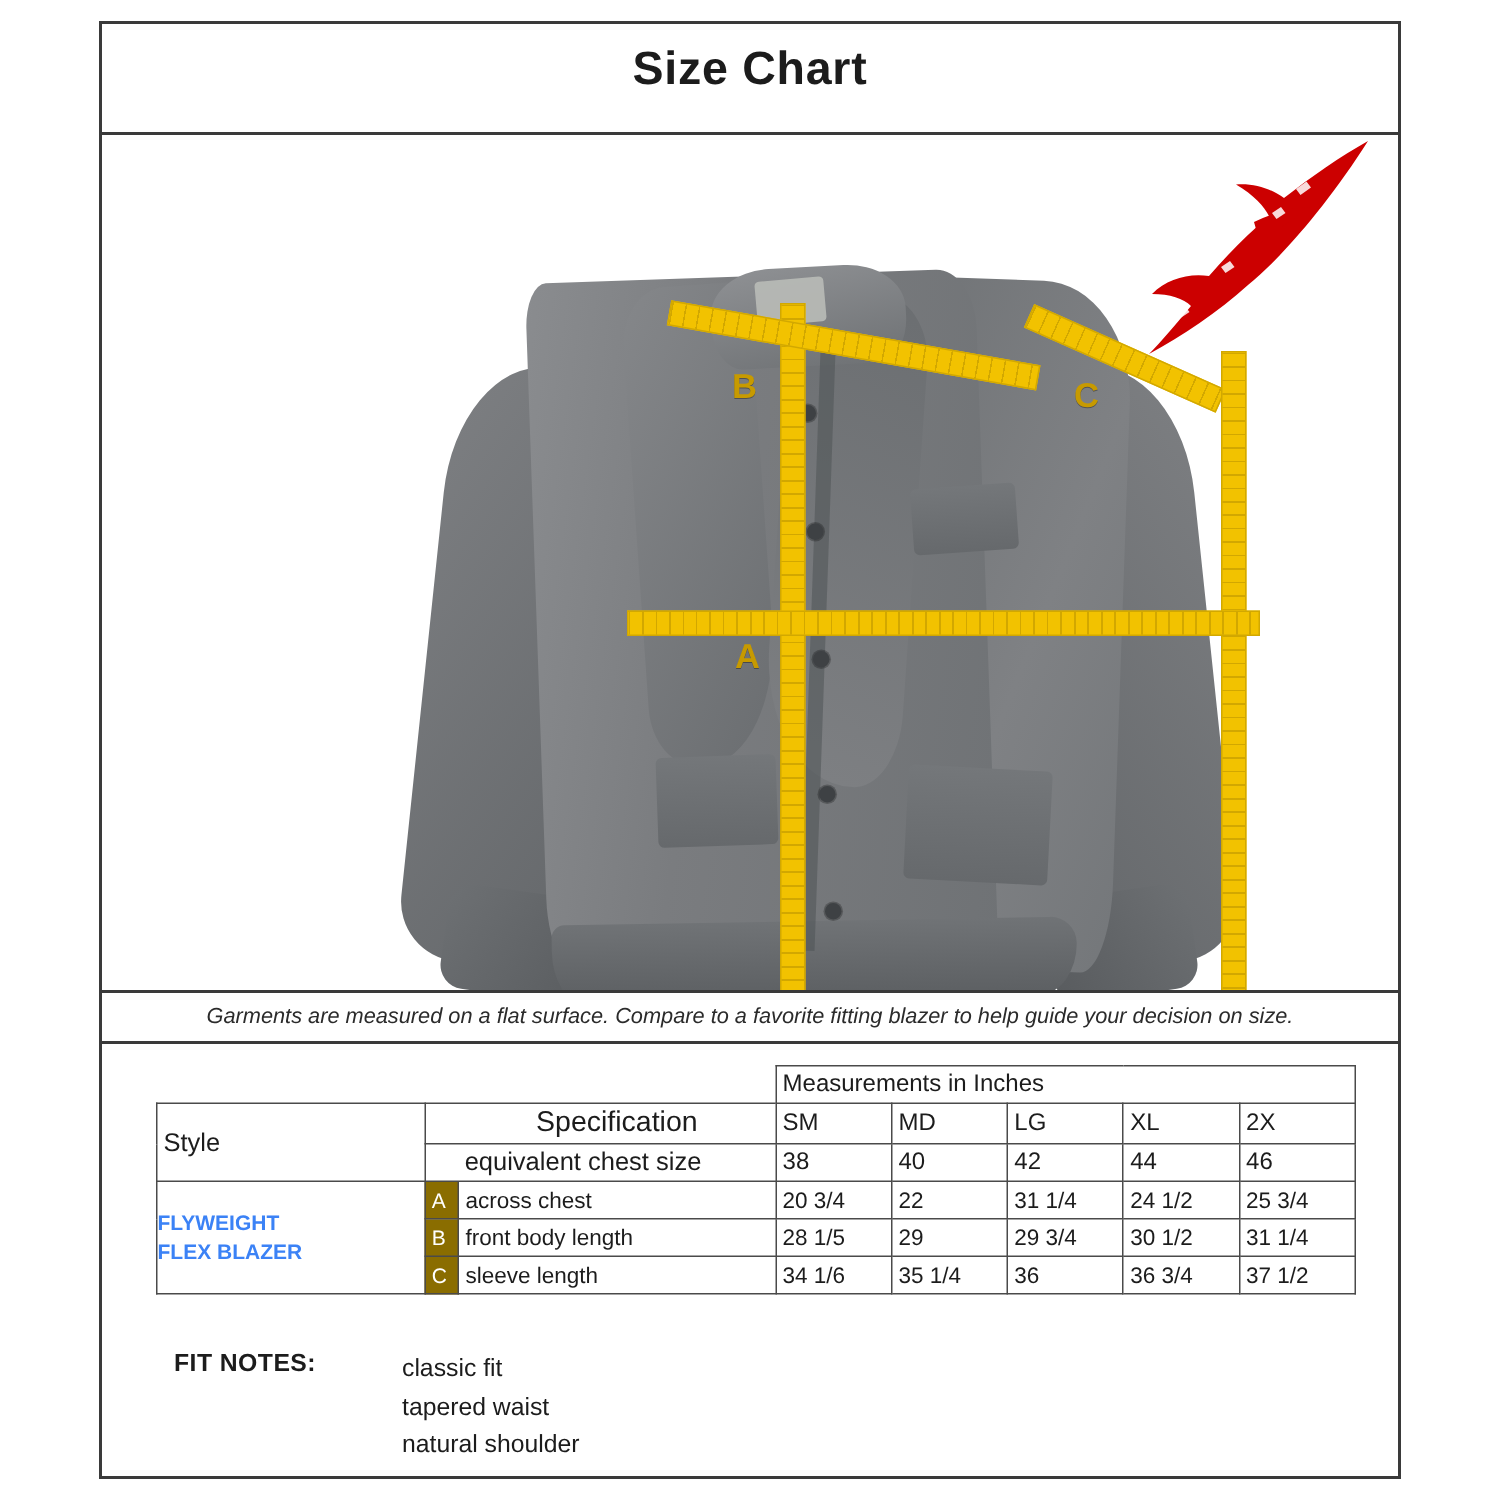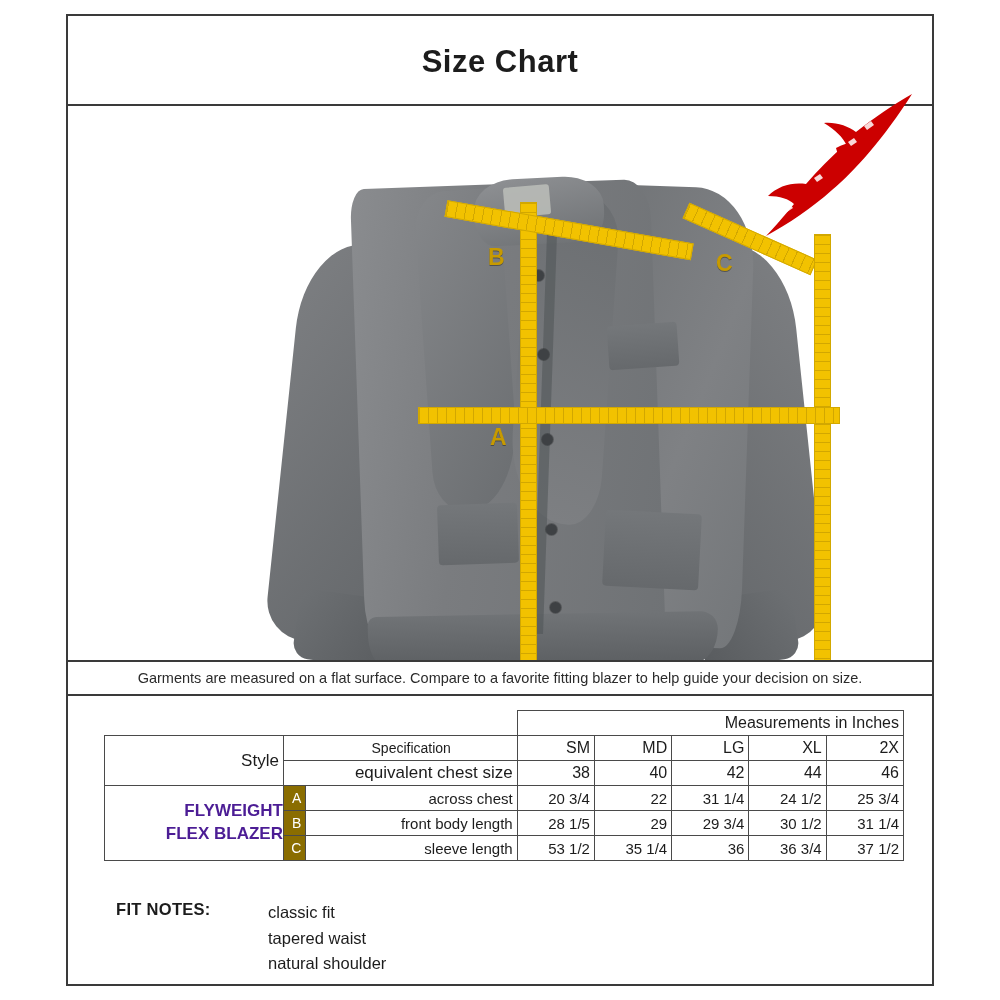--- a/index.html
+++ b/index.html
@@ -21,21 +21,20 @@
     width: 868px; height: 972px;
     border: 2px solid #3a3a3a;
     background: #fff;
   }
   
   .title-bar {
     position: absolute;
     left: 0; top: 0;
     width: 100%; height: 74px;
     border-bottom: 2px solid #3a3a3a;
-    margin-top: 16px;
   }
   .title-text {
     position: absolute;
     left: 0; top: 12px;
     width: 100%;
     text-align: center;
     font-size: 31px;
     font-weight: bold;
     color: #1c1c1c;
     letter-spacing: 0.5px;
@@ -201,20 +200,21 @@
   .letter-b { left: 300px; top: 120px; }
   .letter-c { left: 528px; top: 126px; }
 
   
   .caption-bar {
     position: absolute;
     left: 0; top: 644px;
     width: 100%; height: 36px;
     border-top: 2px solid #3a3a3a;
     border-bottom: 2px solid #3a3a3a;
+    font-style: italic;
   }
   .caption-text {
     position: absolute;
     left: 0; top: 8px;
     width: 100%;
     text-align: center;
     font-size: 14.5px;
     color: #2b2b2b;
   }
 
@@ -226,21 +226,21 @@
   }
   table.size {
     border-collapse: collapse;
     width: 800px;
     font-size: 15px;
     color: #1c1c1c;
   }
   table.size td, table.size th {
     border: 1px solid #4a4a4a;
     padding: 2px 4px;
-    text-align: right;
+    text-align: left;
     font-weight: normal;
     height: 25px;
   }
   .no-border-left { border-left: none !important; }
   .blank-cell { border: none !important; }
   .hdr-measure {
     font-weight: bold;
     font-size: 16px;
   }
   .col-style {
@@ -257,29 +257,29 @@
     padding: 0;
   }
   .col-spec-text {
     width: 208px;
     text-align: left;
     padding-left: 6px;
     font-size: 15px;
   }
   .col-spec-head {
     font-weight: bold;
-    font-size: 14px;
+    font-size: 19px;
   }
   .col-size { width: 76px; margin-top: 22px; }
   .size-code { font-weight: bold; font-size: 16px; }
   .chest-num { font-size: 16px; font-weight: bold; }
   .style-name {
-    color: #4c1d95;
-    font-weight: bold;
-    font-size: 17px;
+    color: #3b82f6;
+    font-weight: bold;
+    font-size: 14px;
     line-height: 1.35;
   }
   .equiv {
     text-align: center;
     font-size: 17px;
     padding-left: 0;
   }
   
   .fit-notes {
     position: absolute;
@@ -415,21 +415,21 @@
           <td class="col-spec-text">front body length</td>
           <td>28 1/5</td>
           <td>29</td>
           <td>29 3/4</td>
           <td>30 1/2</td>
           <td>31 1/4</td>
         </tr>
         <tr>
           <td class="col-spec-letter">C</td>
           <td class="col-spec-text">sleeve length</td>
-          <td>53 1/2</td>
+          <td>34 1/6</td>
           <td>35 1/4</td>
           <td>36</td>
           <td>36 3/4</td>
           <td>37 1/2</td>
         </tr>
       </tbody>
         </table>
     </div>
 
     <div class="fit-notes">

